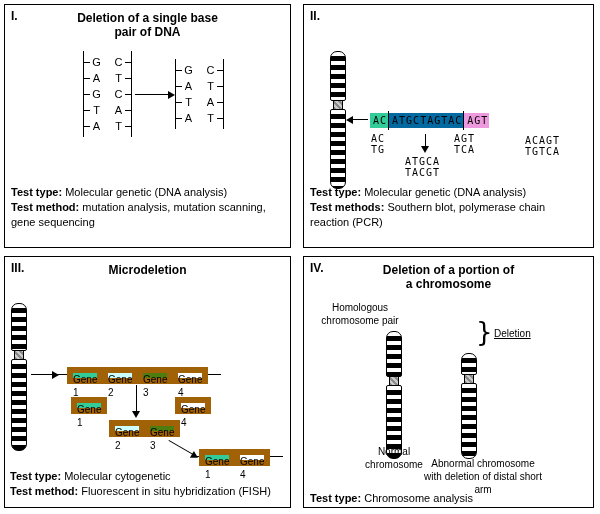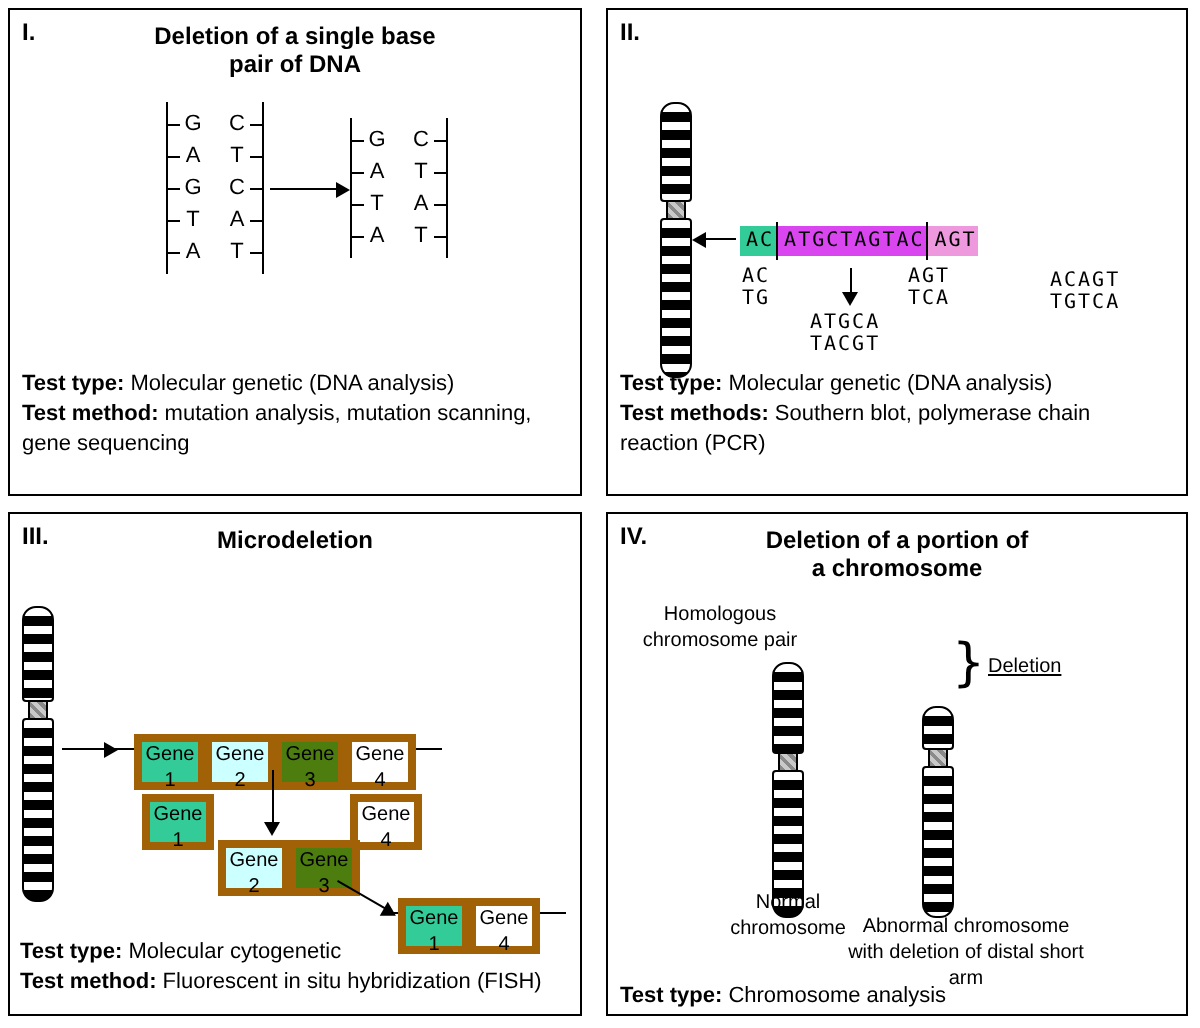--- a/index.html
+++ b/index.html
@@ -43,28 +43,28 @@
   .arm.top { border-radius:7px 7px 2px 2px; }
   .arm.bottom { border-radius:2px 2px 7px 7px; }
   .centro { width:10px; height:10px; border:1px solid #000; margin:-1px 0; z-index:1;
       background:repeating-linear-gradient(45deg, #8a8a8a 0 2px, #c9c9c9 2px 4px); }
 
   
   .seqbox { position:absolute; display:flex; align-items:center; }
   .seg { display:block; font-family:"DejaVu Sans Mono", monospace; font-size:10px; letter-spacing:1px;
       padding:2px 1px 2px 3px; }
   .seg-green { background:#33cc99; }
-  .seg-cyan { background:#d946ef; }
+  .seg-cyan { background:#0369a1; }
   .seg-pink { background:#ee99dd; }
   .seqsep { width:1px; height:19px; background:#000; }
   .frag { position:absolute; font-family:"DejaVu Sans Mono", monospace; font-size:10px; line-height:11px; letter-spacing:1px; }
 
   
-  .gene { position:absolute; width:36px; height:28px; border:4px solid #a16207; background:#fff;
-      font-size:10px; line-height:13px; text-align:center; }
+  .gene { position:absolute; width:36px; height:17px; border:6px solid #a16207; background:#fff;
+      font-size:10px; line-height:13px; text-align:left; }
   .g1 { background:#33cc99; }
   .g2 { background:#ccffff; }
   .g3 { background:#4d7c0f; }
   .gline { position:absolute; height:1px; background:#000; }
 
   .brace { position:absolute; font-size:26px; line-height:26px; font-family:"DejaVu Sans", sans-serif; }
 </style>
 </head>
 <body>
 

